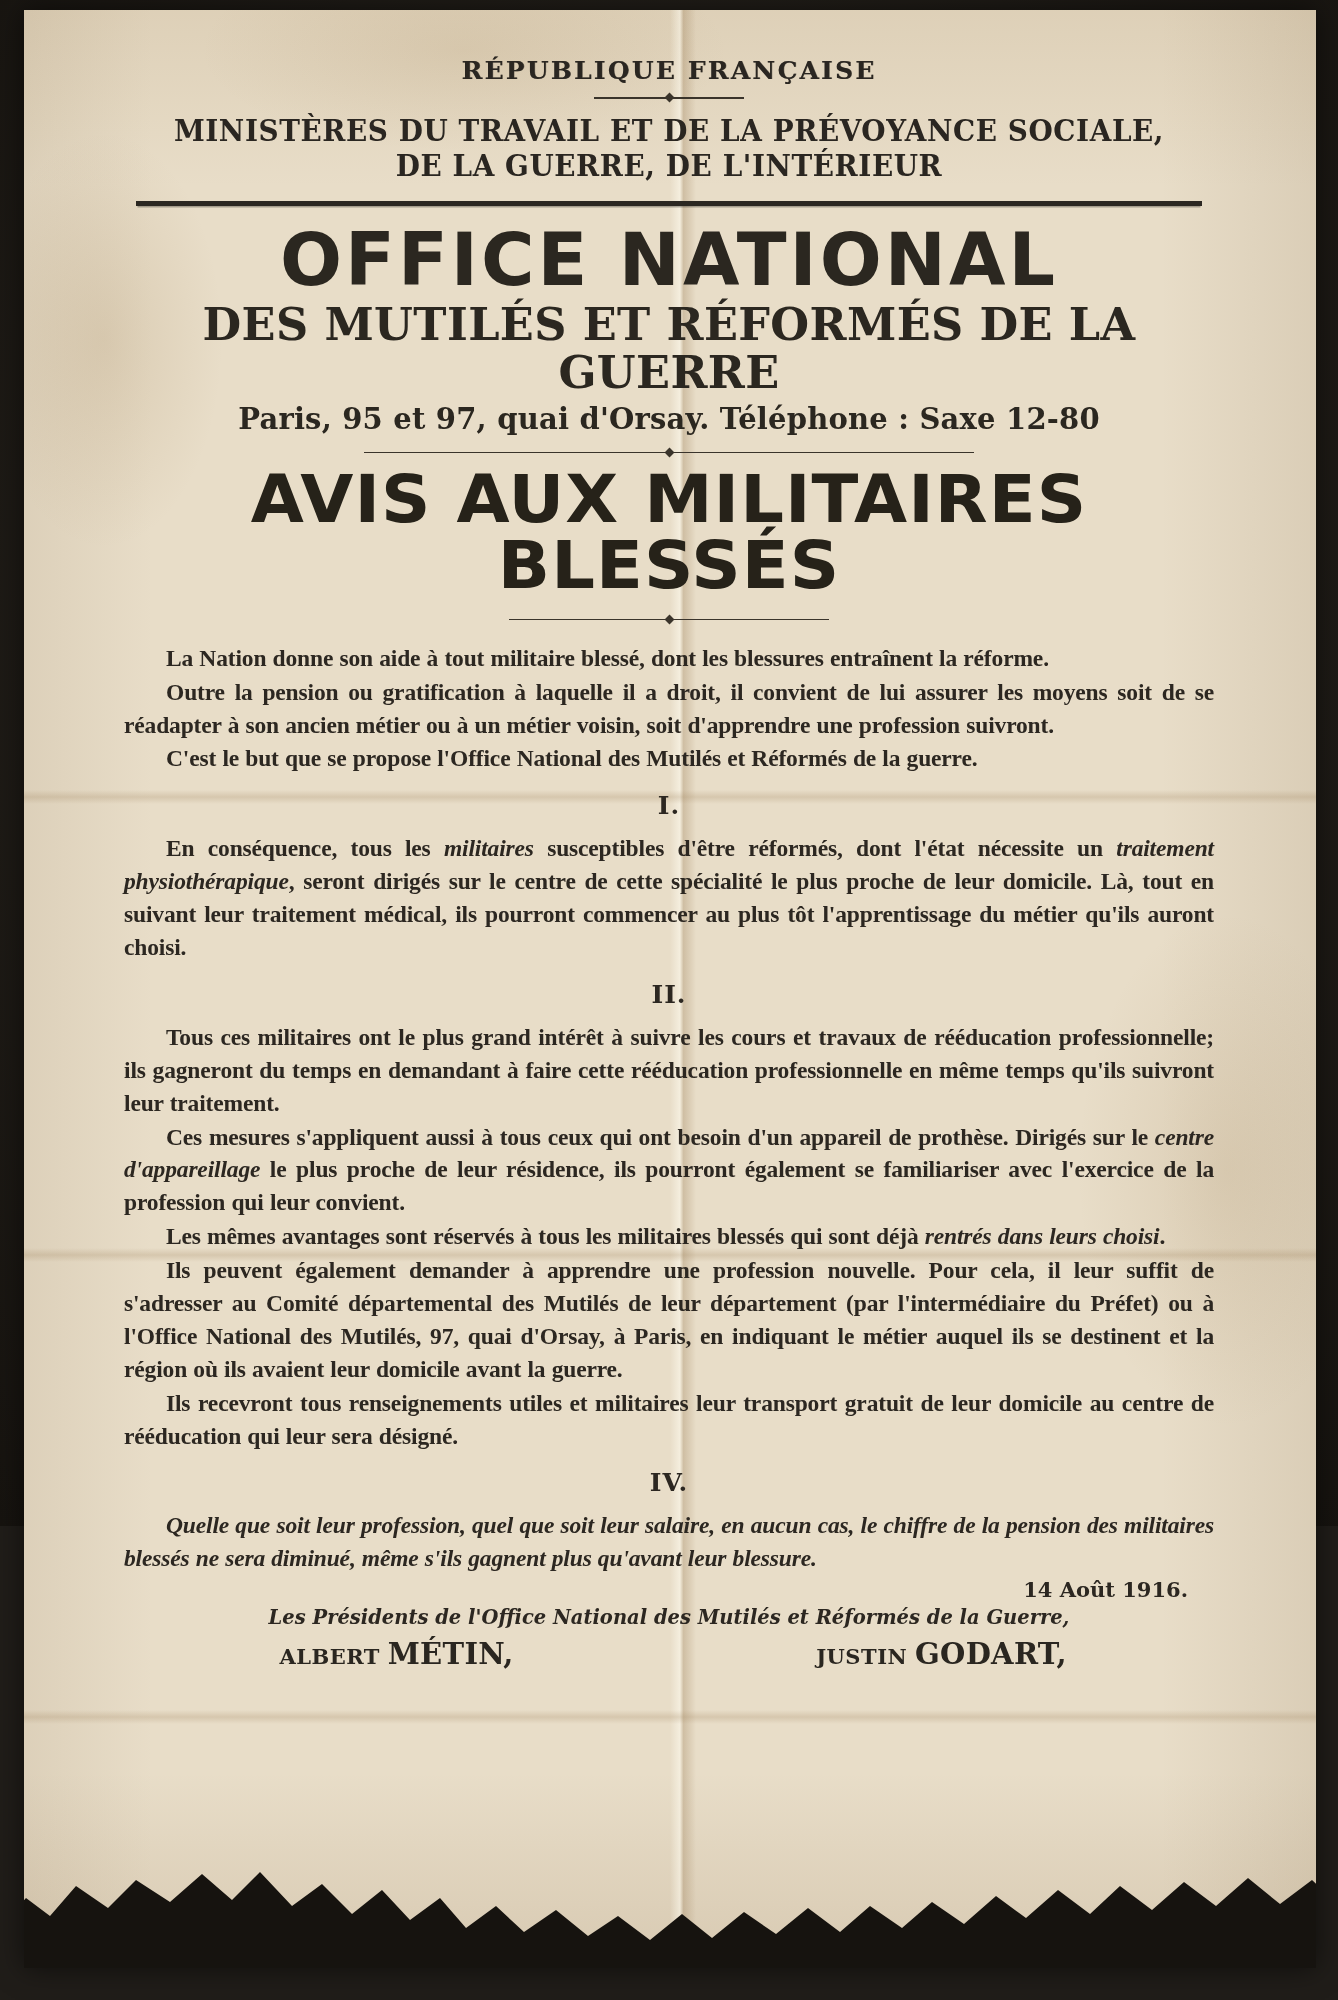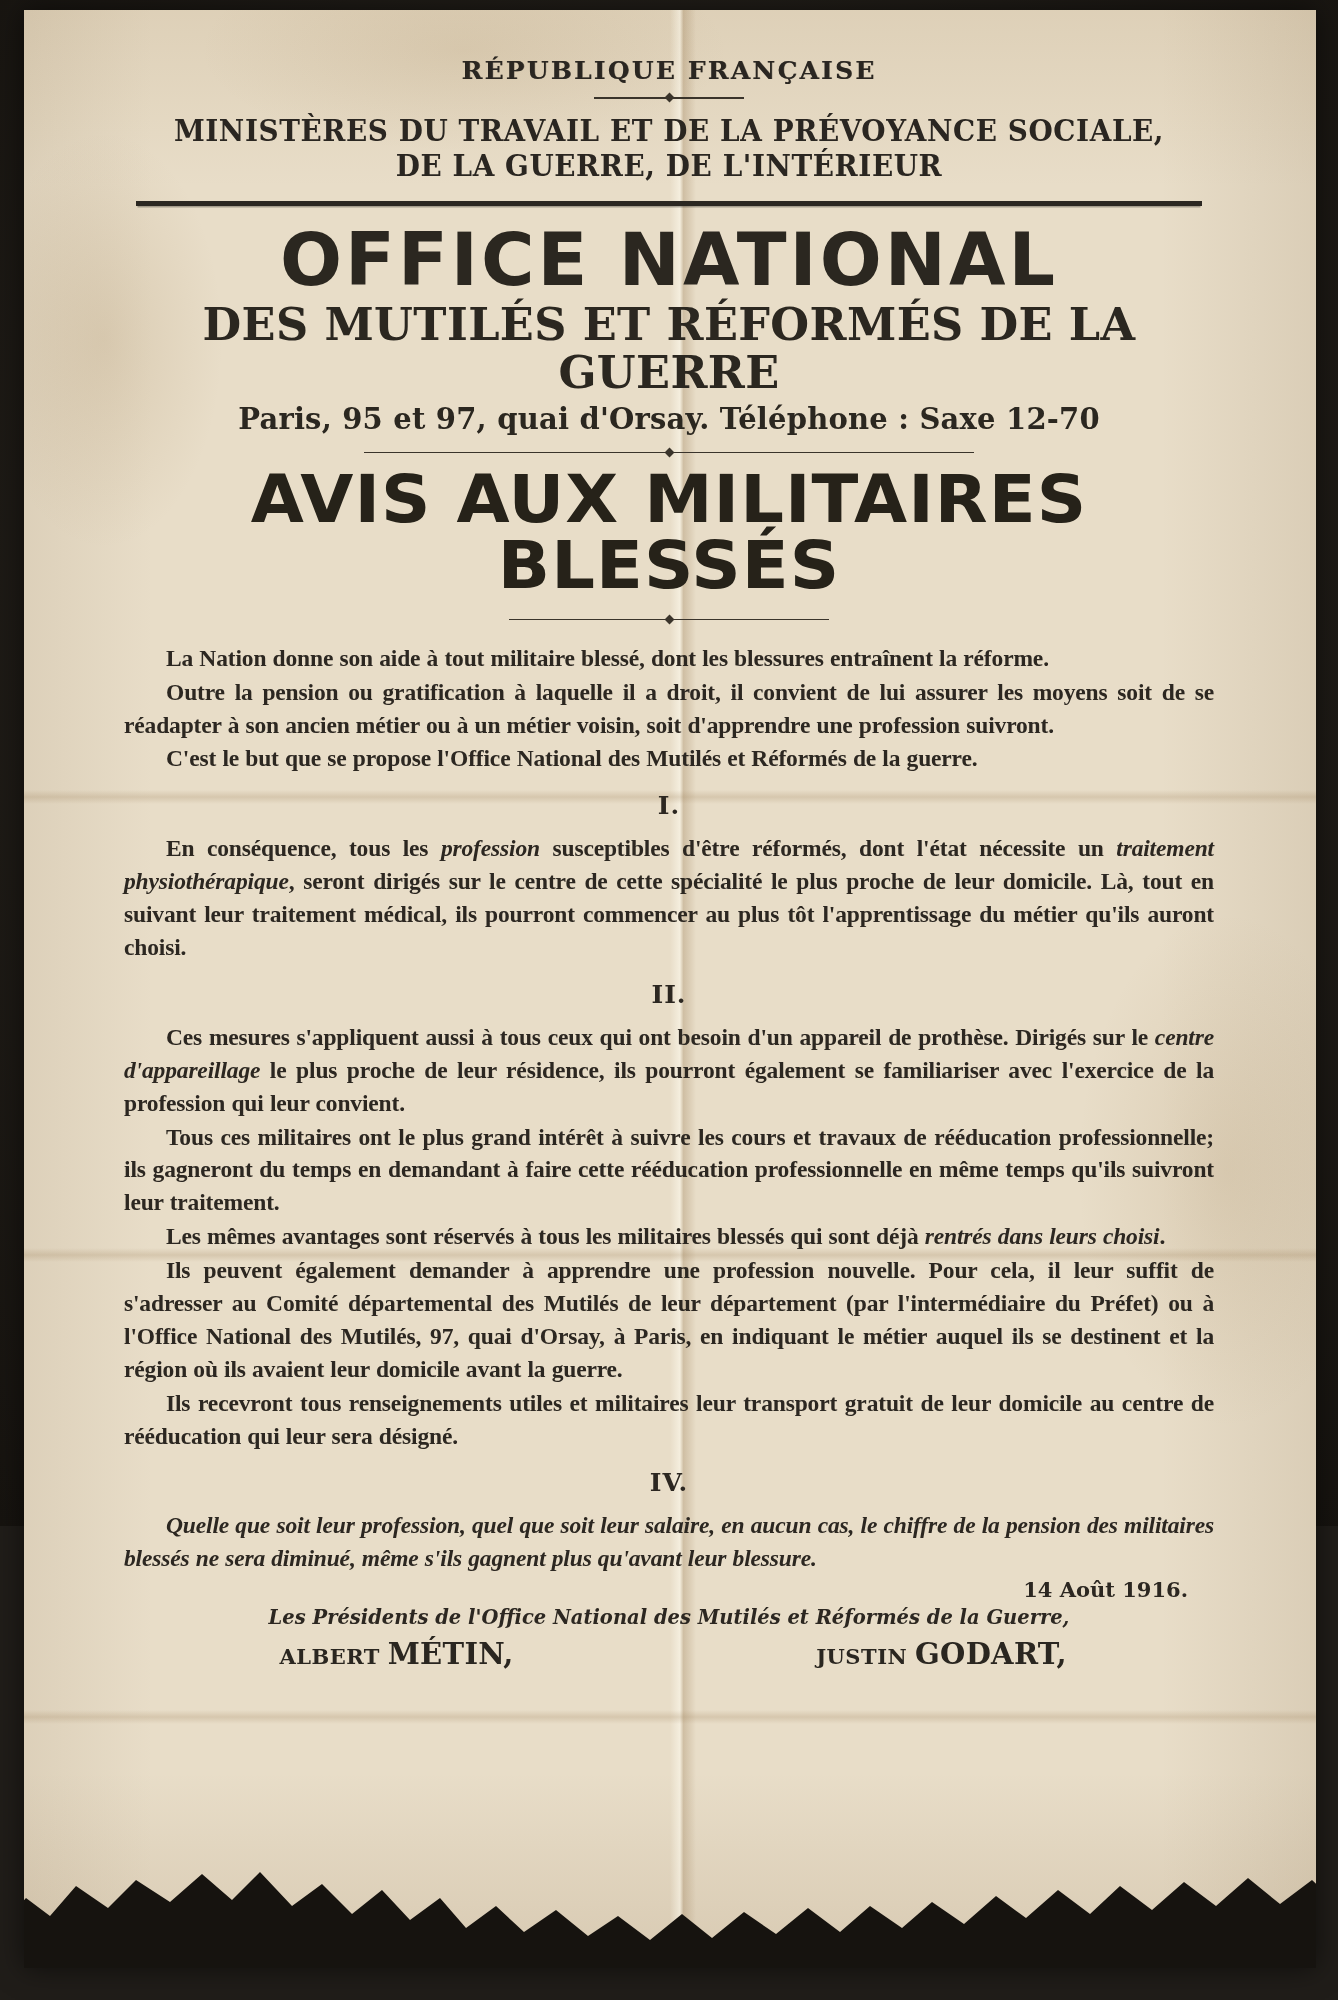--- a/index.html
+++ b/index.html
@@ -282,38 +282,38 @@
         <div class="hdr-ministeres">DE LA GUERRE, DE L'INTÉRIEUR</div>
       </div>
 
       <div class="rule-heavy"></div>
 
       <div>
         <div class="title-office">OFFICE NATIONAL</div>
 
         <div class="title-mutiles">DES MUTILÉS ET RÉFORMÉS DE LA GUERRE</div>
 
-        <div class="title-address">Paris, 95 et 97, quai d'Orsay. Téléphone : Saxe 12-70</div>
+        <div class="title-address">Paris, 95 et 97, quai d'Orsay. Téléphone : Saxe 12-80</div>
 
         <div class="rule-dot wide"></div>
 
         <div class="title-avis">AVIS AUX MILITAIRES BLESSÉS</div>
 
         <div class="rule-dot mid"></div>
       </div>
 
       <div class="body-block" id="body-block">
           <p class="para">La Nation donne son aide à tout militaire blessé, dont les blessures entraînent la réforme.</p>
           <p class="para">Outre la pension ou gratification à laquelle il a droit, il convient de lui assurer les moyens soit de se réadapter à son ancien métier ou à un métier voisin, soit d'apprendre une profession suivront.</p>
           <p class="para">C'est le but que se propose l'Office National des Mutilés et Réformés de la guerre.</p>
           <div class="sect-num">I.</div>
-          <p class="para">En conséquence, tous les <em>profession</em> susceptibles d'être réformés, dont l'état nécessite un <em>traitement physiothérapique</em>, seront dirigés sur le centre de cette spécialité le plus proche de leur domicile. Là, tout en suivant leur traitement médical, ils pourront commencer au plus tôt l'apprentissage du métier qu'ils auront choisi.</p>
+          <p class="para">En conséquence, tous les <em>militaires</em> susceptibles d'être réformés, dont l'état nécessite un <em>traitement physiothérapique</em>, seront dirigés sur le centre de cette spécialité le plus proche de leur domicile. Là, tout en suivant leur traitement médical, ils pourront commencer au plus tôt l'apprentissage du métier qu'ils auront choisi.</p>
           <div class="sect-num">II.</div>
+          <p class="para">Tous ces militaires ont le plus grand intérêt à suivre les cours et travaux de rééducation professionnelle; ils gagneront du temps en demandant à faire cette rééducation professionnelle en même temps qu'ils suivront leur traitement.</p>
           <p class="para">Ces mesures s'appliquent aussi à tous ceux qui ont besoin d'un appareil de prothèse. Dirigés sur le <em>centre d'appareillage</em> le plus proche de leur résidence, ils pourront également se familiariser avec l'exercice de la profession qui leur convient.</p>
-          <p class="para">Tous ces militaires ont le plus grand intérêt à suivre les cours et travaux de rééducation professionnelle; ils gagneront du temps en demandant à faire cette rééducation professionnelle en même temps qu'ils suivront leur traitement.</p>
           <p class="para">Les mêmes avantages sont réservés à tous les militaires blessés qui sont déjà <em>rentrés dans leurs choisi</em>.</p>
           <p class="para">Ils peuvent également demander à apprendre une profession nouvelle. Pour cela, il leur suffit de s'adresser au Comité départemental des Mutilés de leur département (par l'intermédiaire du Préfet) ou à l'Office National des Mutilés, 97, quai d'Orsay, à Paris, en indiquant le métier auquel ils se destinent et la région où ils avaient leur domicile avant la guerre.</p>
           <p class="para">Ils recevront tous renseignements utiles et militaires leur transport gratuit de leur domicile au centre de rééducation qui leur sera désigné.</p>
           <div class="sect-num">IV.</div>
           <p class="para italic">Quelle que soit leur profession, quel que soit leur salaire, en aucun cas, le chiffre de la pension des militaires blessés ne sera diminué, même s'ils gagnent plus qu'avant leur blessure.</p>
         </div>
 
       <div>
         <div class="date-line">14 Août 1916.</div>
 

